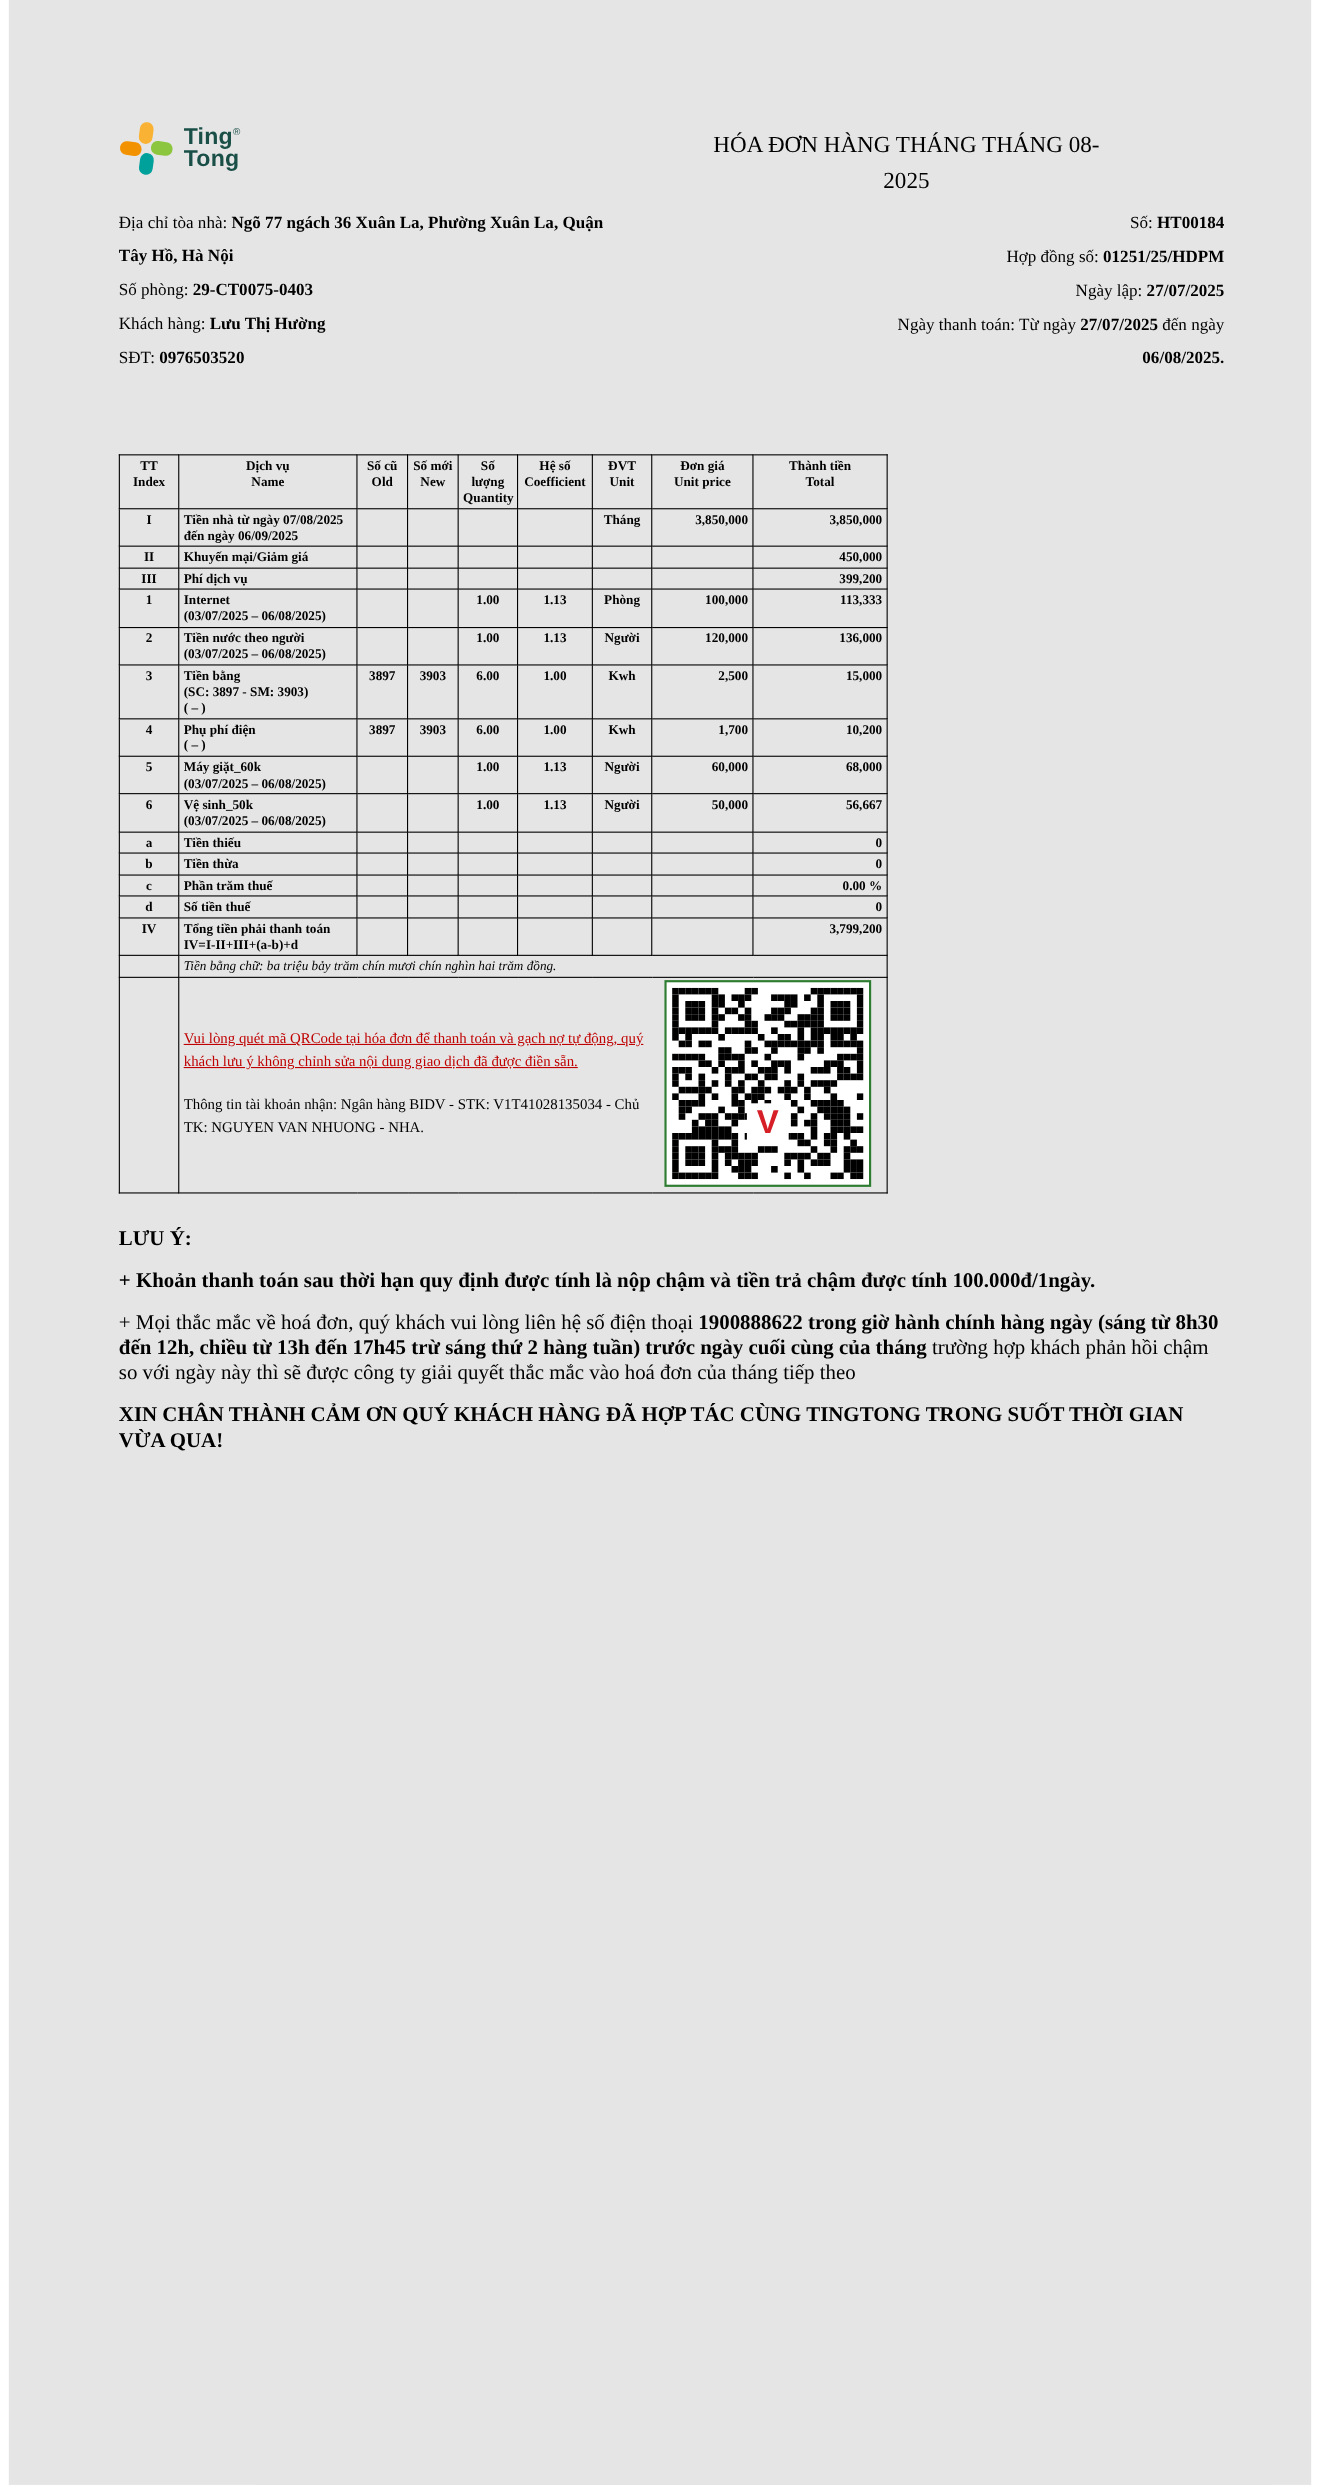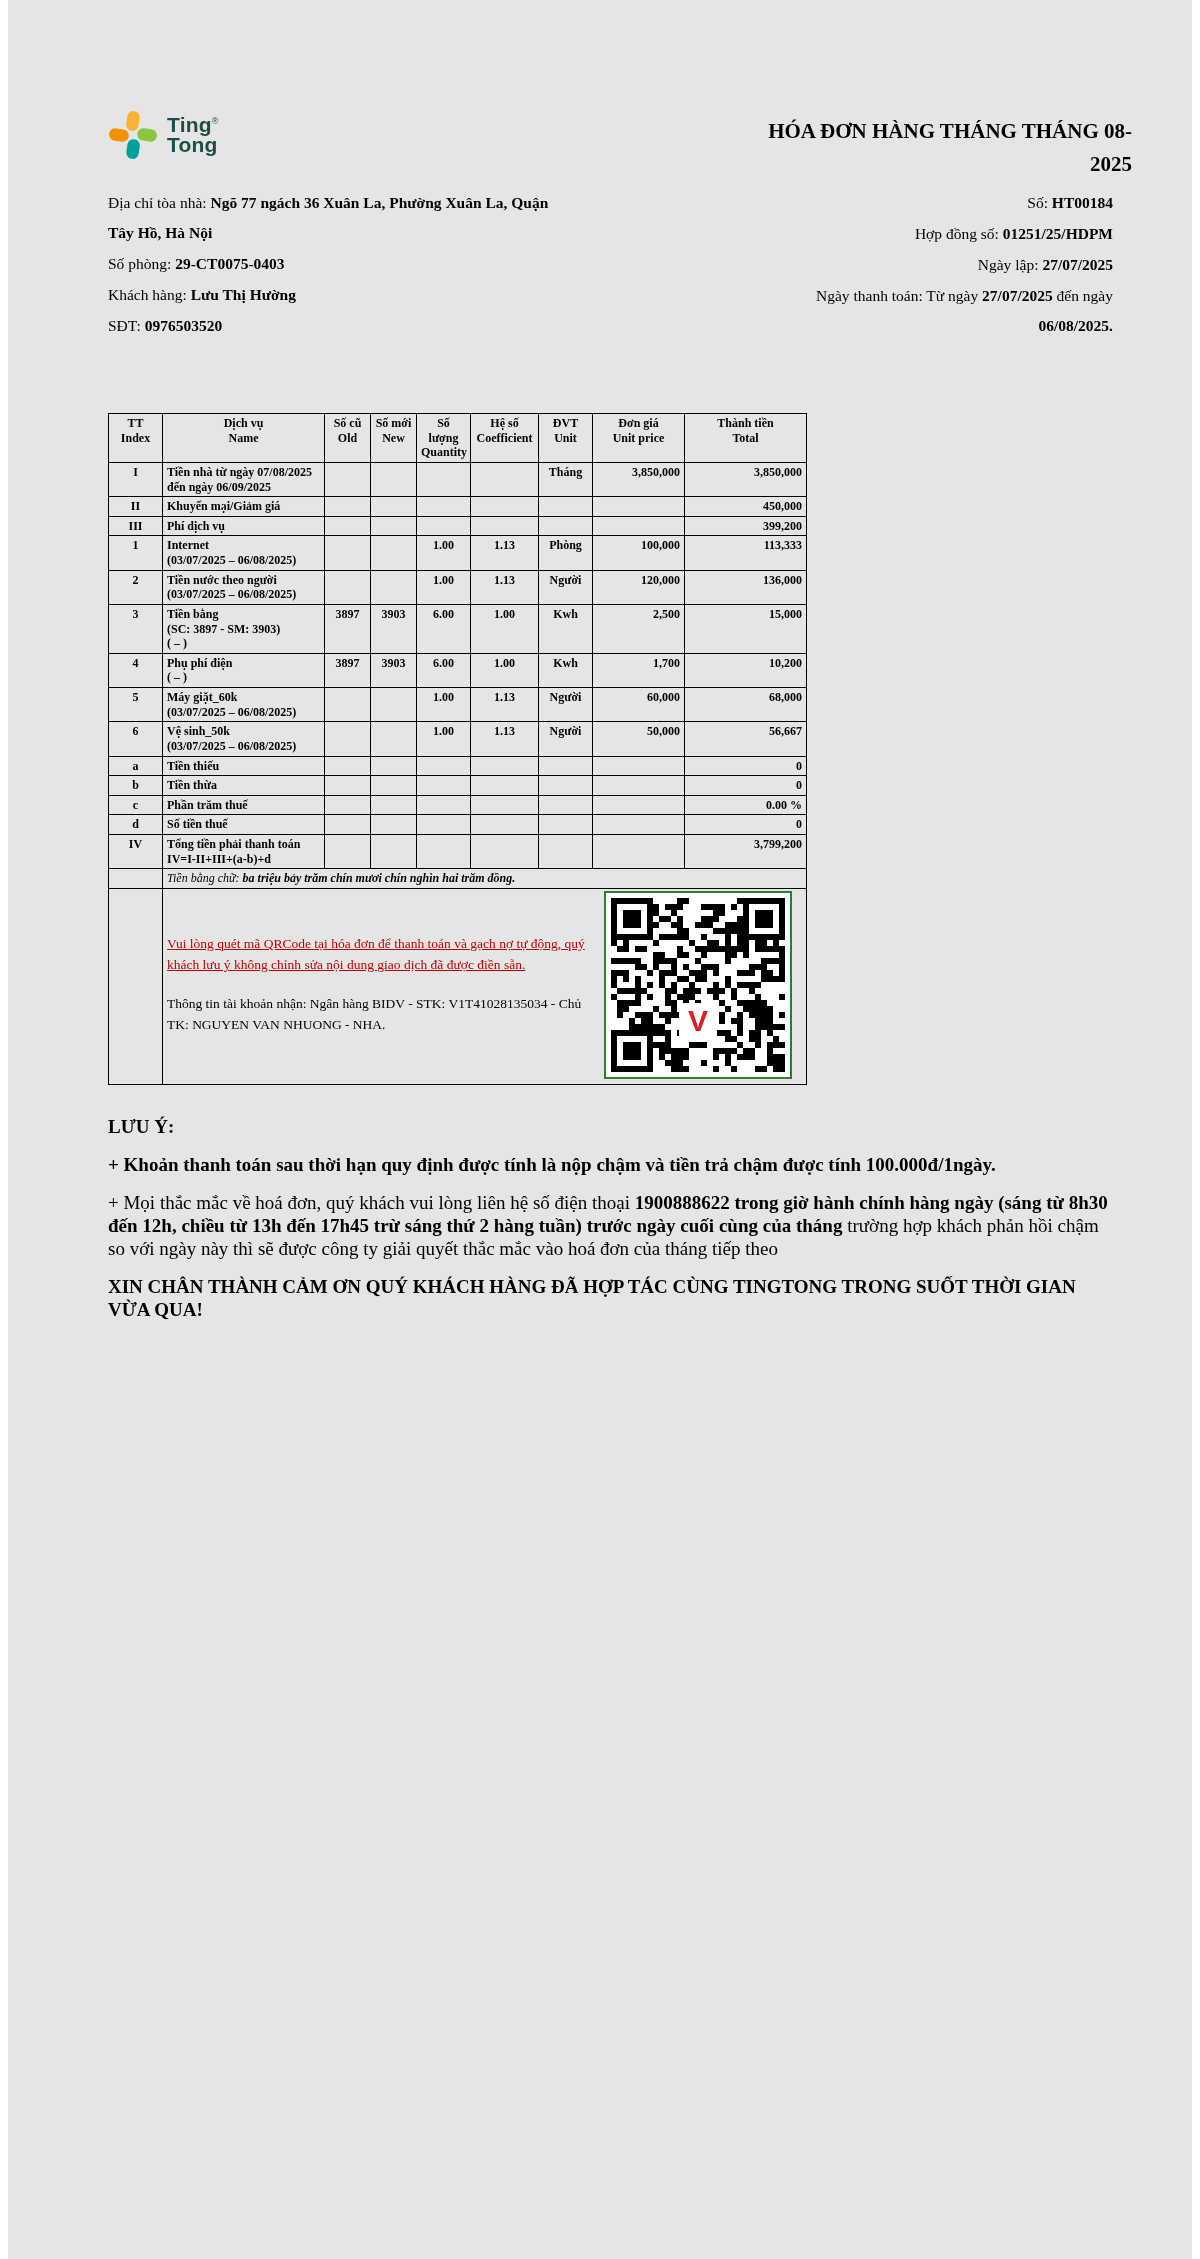--- a/index.html
+++ b/index.html
@@ -9,43 +9,43 @@
     background:#e5e5e5; overflow:hidden;
     font-family:"Liberation Serif", serif; color:#000;
   }
 
   
   .logo { position:absolute; top:110px; left:100px; display:flex; align-items:center; gap:9px; }
   .logo-text { font-family:"Liberation Sans", sans-serif; font-weight:700; color:var(--logo-text,#1a4f48); font-size:21px; line-height:0.95; letter-spacing:.2px; }
   .logo-text sup { font-size:9px; font-weight:400; }
 
   
-  .doc-title { position:absolute; top:115px; left:584px; width:540px; text-align:right;
-    font-weight:700; font-size:21px; line-height:1.55; }
+  .doc-title { position:absolute; top:115px; left:546px; width:540px; text-align:center;
+    font-weight:400; font-size:21px; line-height:1.55; }
 
   
   .info { position:absolute; top:188px; left:100px; width:1005px; display:flex; justify-content:space-between;
     font-size:15.5px; line-height:30px; }
   .info-left { width:450px; }
   .info-right { width:360px; text-align:right; }
   .info p { margin:0 0 1px 0; }
   .info b { font-weight:700; }
 
   
   .doc-body { position:absolute; top:394px; left:100px; width:1005px;margin-top:19px; }
   table.invoice { border-collapse:collapse; table-layout:fixed; width:698px; font-size:12px; font-weight:700; }
   table.invoice th, table.invoice td { border:1px solid #000; padding:2px 4px; vertical-align:top; line-height:1.22; }
   table.invoice th { text-align:center; }
   .c-idx { text-align:center; }
   .c-name div { white-space:nowrap; }
   .c-mid { text-align:center; vertical-align:middle; }
   .c-num { text-align:right; vertical-align:middle; padding-right:5px; }
 
   .words-cell { font-weight:400; font-style:italic; padding:3px 6px; }
-  .words-cell b { font-weight:700; }
+  .words-cell b { font-weight:400; }
 
   .qr-cell { height:196px; vertical-align:middle; padding:8px 10px 8px 2px; font-weight:400; }
   .qr-flex { display:flex; align-items:center; justify-content:space-between; }
   .qr-texts { width:418px; font-size:13.5px; line-height:1.55; }
   .qr-note { color:var(--red-note,#c00000); margin-bottom:18px;text-decoration:underline; }
   .qr-account b { font-weight:400; }
   .qr-box { position:relative; width:188px; height:188px; border:2px solid var(--qr-border,#2e7d32); background:#fff; padding:5px; margin-right:10px; }
   .qr-box svg { display:block; }
   .qr-vlogo { position:absolute; left:50%; top:60%; transform:translateX(-50%); width:38px; height:36px;
     background:#fff; display:flex; align-items:center; justify-content:center;

